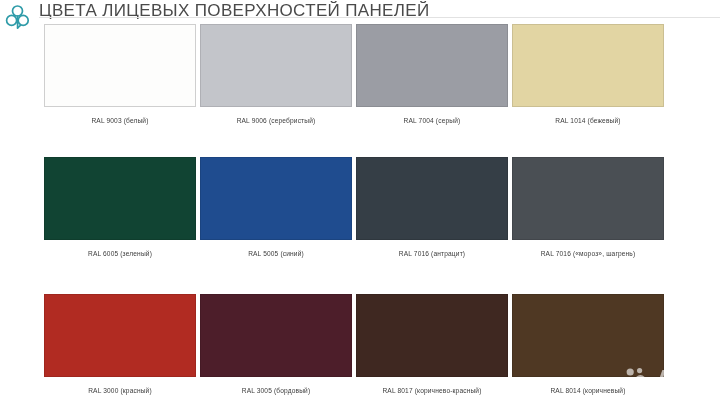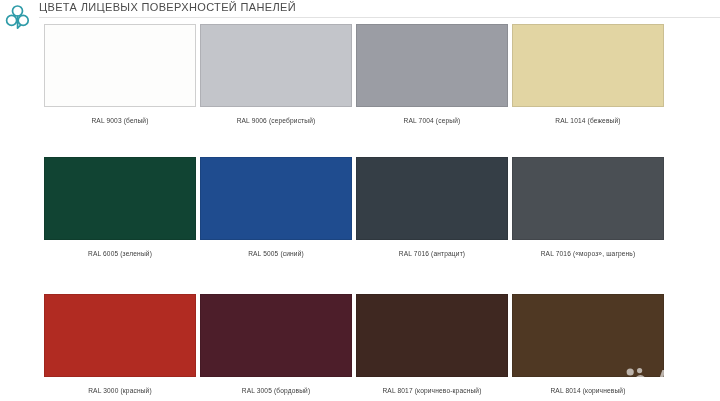--- a/index.html
+++ b/index.html
@@ -34,21 +34,21 @@
     left: 3px;
     top: 3px;
     width: 30px;
     height: 30px;
   }
   .logo svg { display: block; }
   .title {
     position: absolute;
     left: 39px;
     top: 1px;
-    font-size: 11px;
+    font-size: 17px;
     letter-spacing: 0.35px;
     color: #4a4a4a;
     white-space: nowrap;
     font-weight: 400;
   }
   .title-rule {
     position: absolute;
     left: 39px;
     top: 17px;
     width: 681px;

